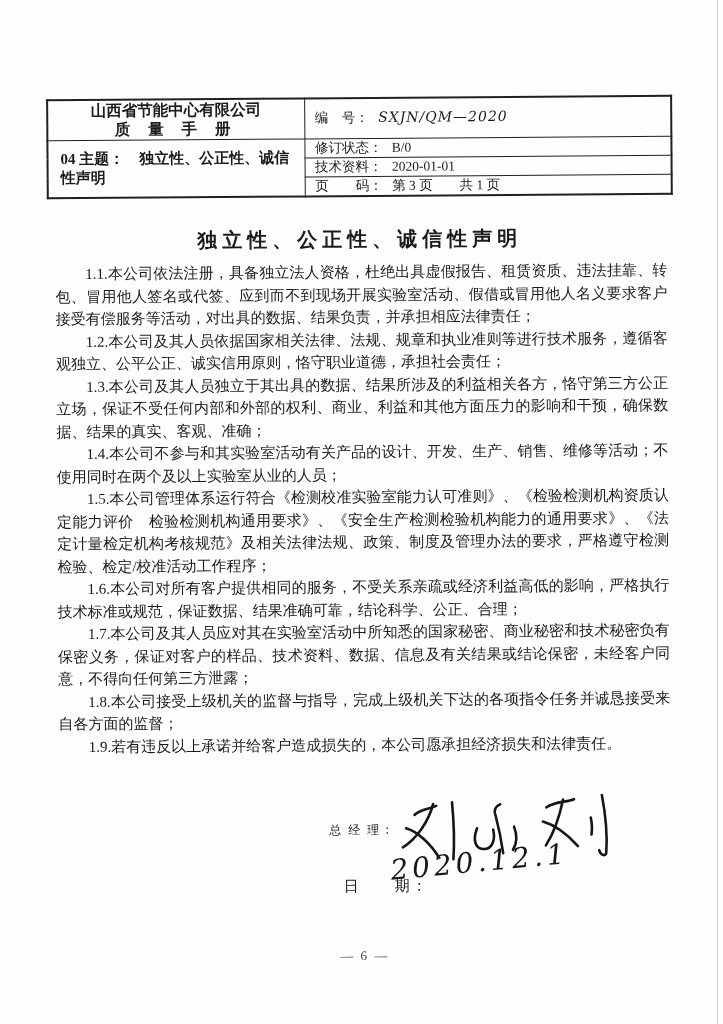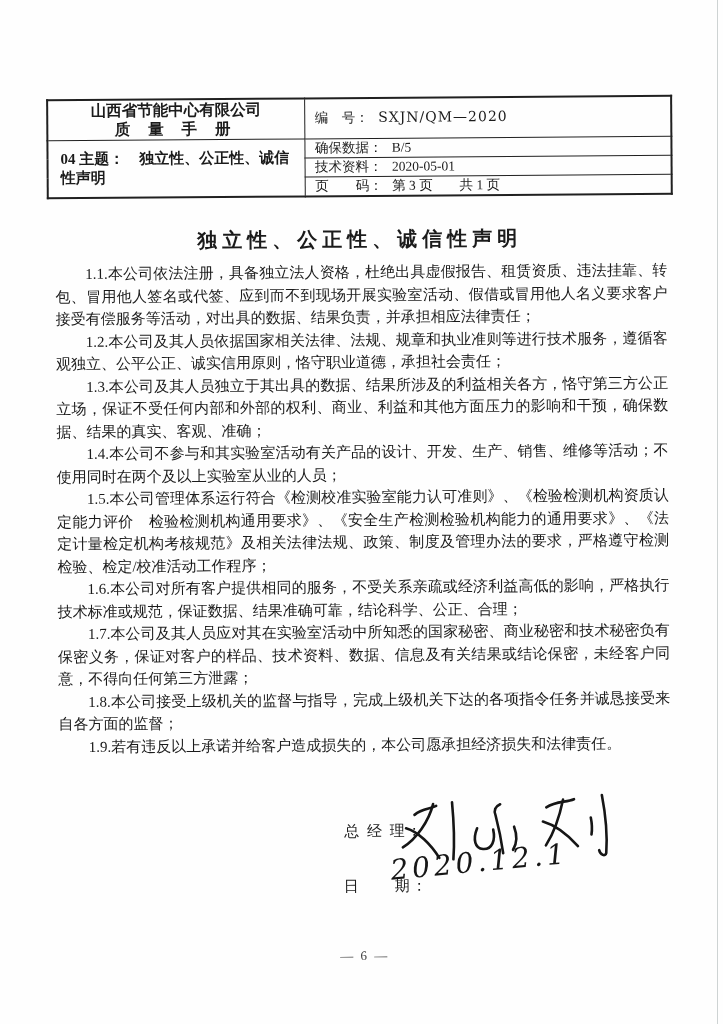--- a/index.html
+++ b/index.html
@@ -16,37 +16,37 @@
     border-collapse:collapse; table-layout:fixed;
     border:2px solid #202020;
   }
   .doc-table td { border:1.6px solid #202020; padding:0 0 0 0; vertical-align:middle; }
   .company-cell { text-align:center; font-weight:bold; font-size:15.5px; line-height:19px; }
   .manual-line { letter-spacing:7px; }
   .subject-cell { font-weight:bold; font-size:15px; padding-left:12px !important; }
   .kv { font-size:13.5px; padding-left:10px !important; white-space:nowrap; }
   .kv-label { }
   .kv-val { margin-left:6px; }
-  .num-val { font-family:"DejaVu Serif",serif; font-size:14px; letter-spacing:1px; }
+  .num-val { font-style:italic; font-family:"DejaVu Serif",serif; font-size:14px; letter-spacing:1px; }
 
   
   .doc-title {
     position:absolute; top:226px; left:0; width:100%;
     text-align:center; font-size:20px; font-weight:bold; letter-spacing:5px;
   }
 
   
   .doc-body {
     position:absolute; left:57px; top:261px; width:612px;
     font-size:15px; line-height:22.5px; text-align:justify;
   }
   .doc-body p { margin:0; text-indent:2em; }
 
   
-  .sig-label-manager { position:absolute; left:342px; top:822px; font-size:15px; letter-spacing:2px; }
+  .sig-label-manager { position:absolute; left:327px; top:822px; font-size:12px; letter-spacing:2px; }
   .sig-label-date    { position:absolute; left:341px; top:877px; font-size:15px; letter-spacing:2px; }
   .sig-svg { position:absolute; left:383px; top:792px; transform:rotate(-2deg); }
   .sig-date {
     position:absolute; left:388px; top:854px; font-size:28px; font-style:italic;
     letter-spacing:4px; transform:rotate(-5deg); transform-origin:left center;
     font-family:"DejaVu Serif",serif; color:#161616;
   }
 
   
   .page-footer {
@@ -77,28 +77,28 @@
         <td class="kv">
           <span class="kv-label">编　号：</span>
           <span class="kv-val num-val">SXJN/QM—2020</span>
         </td>
       </tr>
       <tr style="height:19px">
         <td class="subject-cell" rowspan="3">
           <span>04 主题：　独立性、公正性、诚信性声明</span>
         </td>
         <td class="kv">
-          <span class="kv-label">确保数据：</span>
-          <span class="kv-val">B/5</span>
+          <span class="kv-label">修订状态：</span>
+          <span class="kv-val">B/0</span>
         </td>
       </tr>
       <tr style="height:19px">
         <td class="kv">
           <span class="kv-label">技术资料：</span>
-          <span class="kv-val">2020-05-01</span>
+          <span class="kv-val">2020-01-01</span>
         </td>
       </tr>
       <tr style="height:18px">
         <td class="kv">
           <span class="kv-label">页　　码：</span>
           <span class="kv-val">第 3 页　　共 1 页</span>
         </td>
       </tr>
     </tbody>
       </table>

